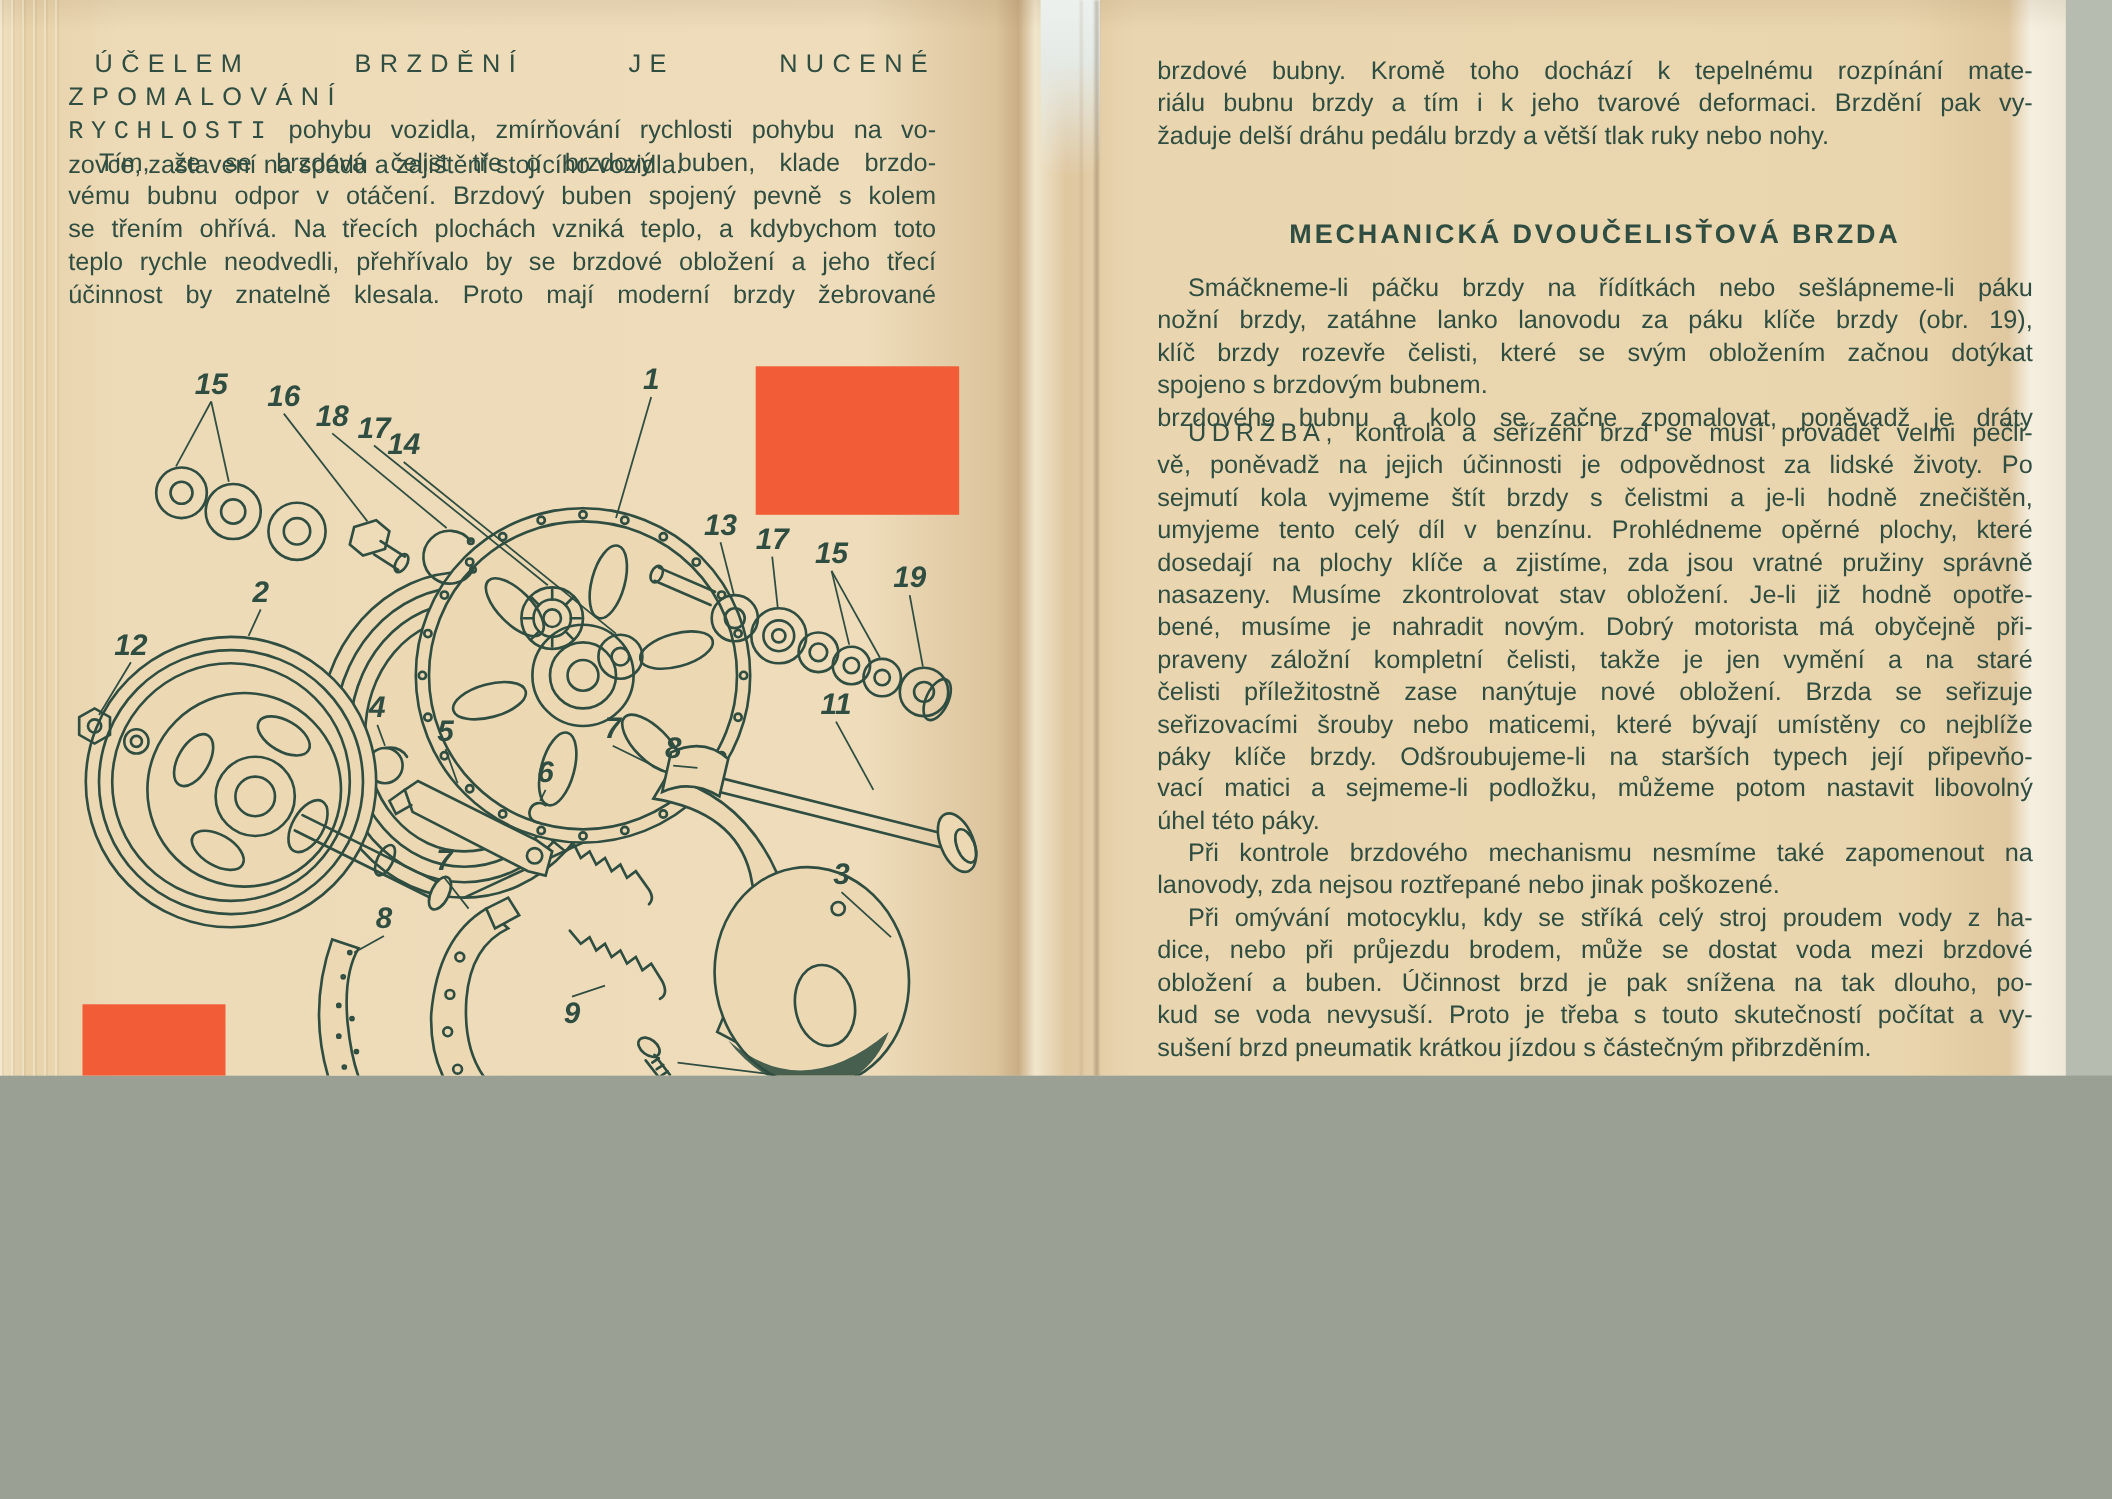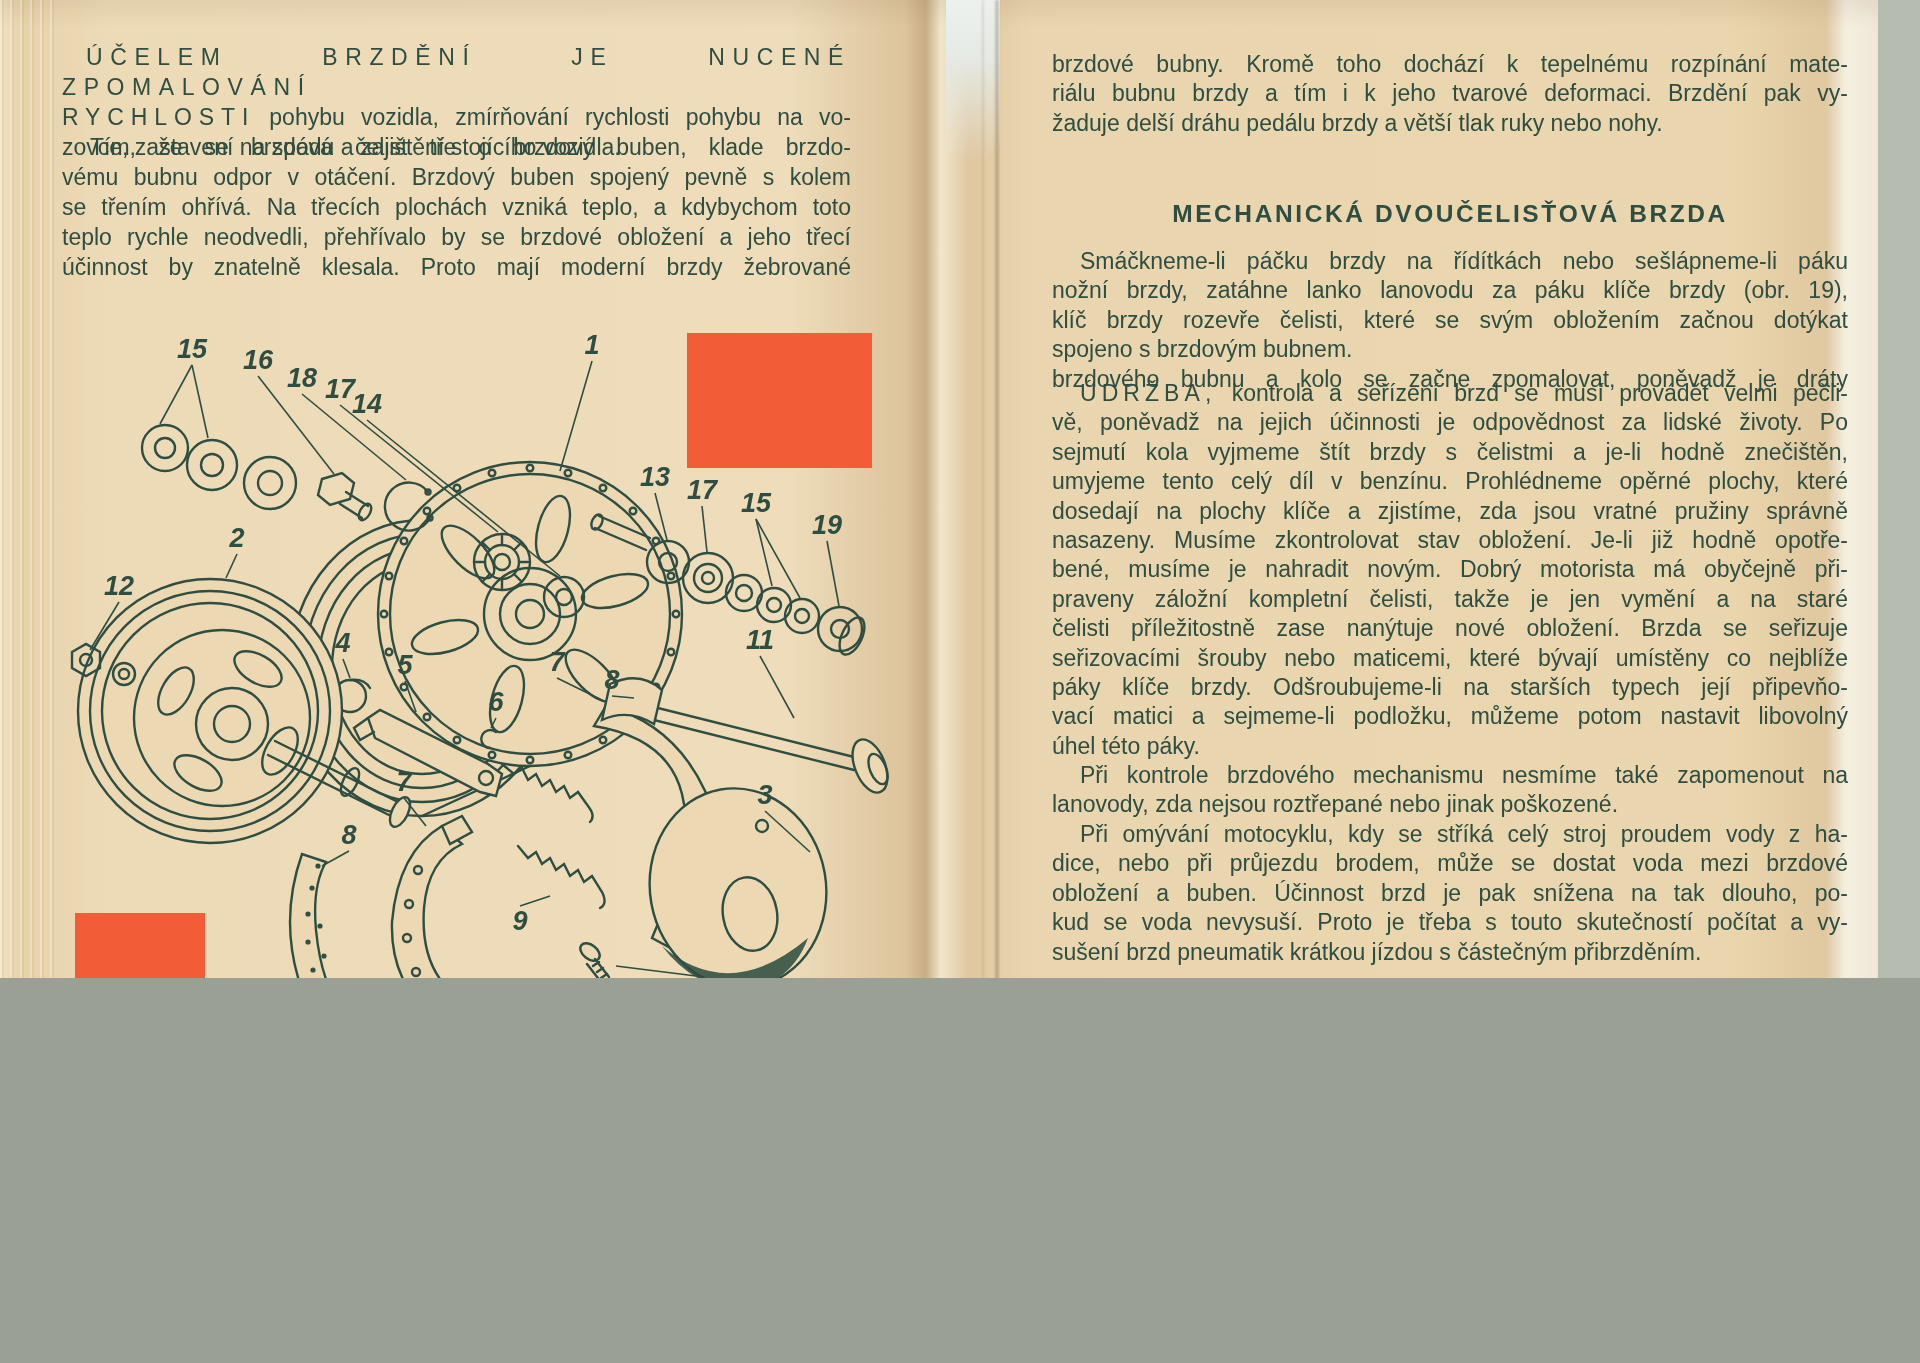--- a/index.html
+++ b/index.html
@@ -28,21 +28,21 @@
 
   .col-left{position:absolute;left:62px;top:0;width:789px;height:1363px;}
   .col-right{position:absolute;left:1052px;top:0;width:796px;height:1363px;text-decoration:underline;}
   .para{position:absolute;left:0;width:100%;}
   .col-left .line{font-size:23px;line-height:30px;text-align:justify;}
   .col-right .line{font-size:23px;line-height:29.4px;text-align:justify;}
   .line.j{text-align-last:justify;}
   .line.ind{text-indent:28px;}
   .hblock{position:absolute;top:42px;width:100%;}
   .hcaps{letter-spacing:0.33em;text-indent:24px;text-align-last:justify;white-space:normal;}
-  .caps2{letter-spacing:0.30em;margin-right:14px;}
+  .caps2{letter-spacing:0.30em;margin-right:14px;font-family:Liberation Mono, monospace;}
   .spaced{letter-spacing:0.22em;}
   .h-mech{position:absolute;width:100%;font-weight:bold;font-size:24.5px;
     letter-spacing:2.6px;text-align:center;}
   .h-kola{position:absolute;width:100%;font-size:41px;font-weight:bold;
     color:#f05a38;padding-left:166px;font-family:"DejaVu Sans",sans-serif;}
   .caption{position:absolute;left:62px;top:1060px;width:843px;font-style:italic;font-weight:700;}
   .caption .line{font-size:13px;line-height:26.2px;text-align:justify;}
   .pagenum{position:absolute;font-size:23px;color:#2f4d41;}
 
   .figsvg{position:absolute;left:50px;top:266px;z-index:2;}

